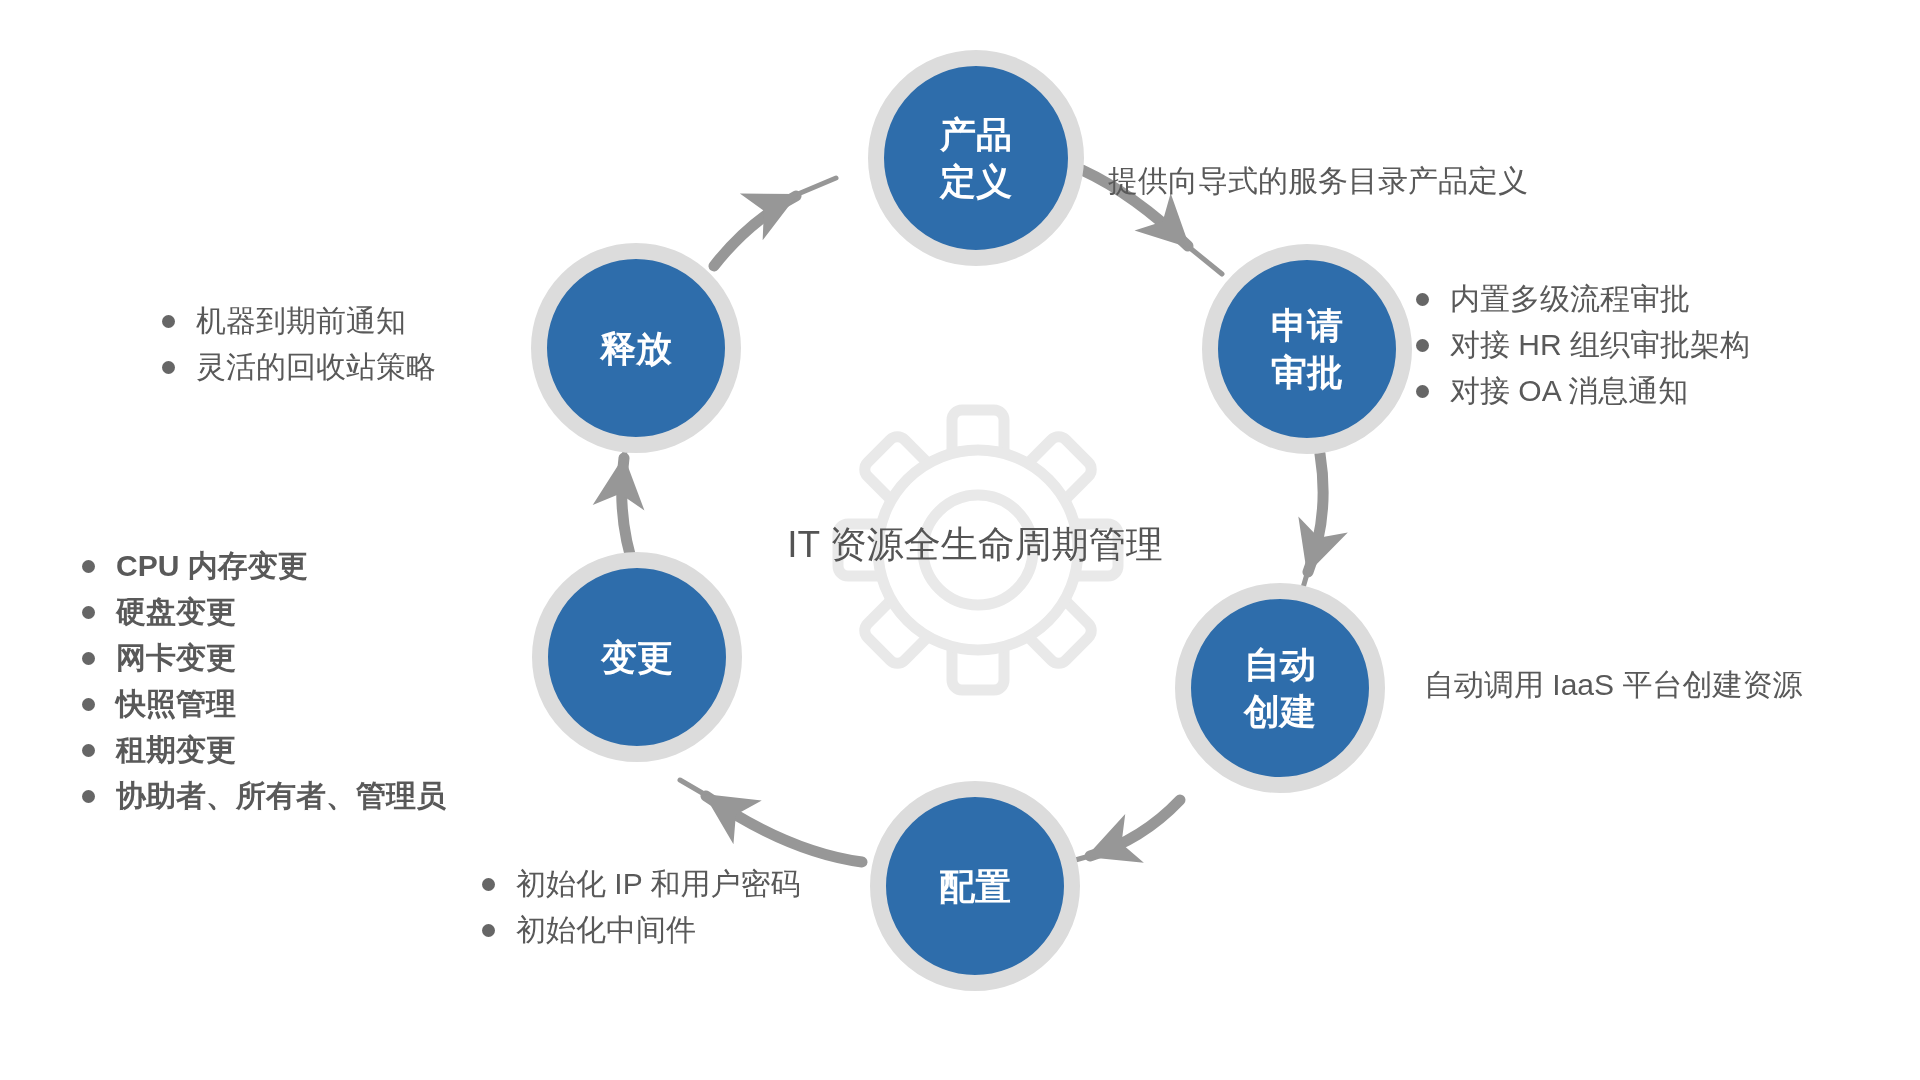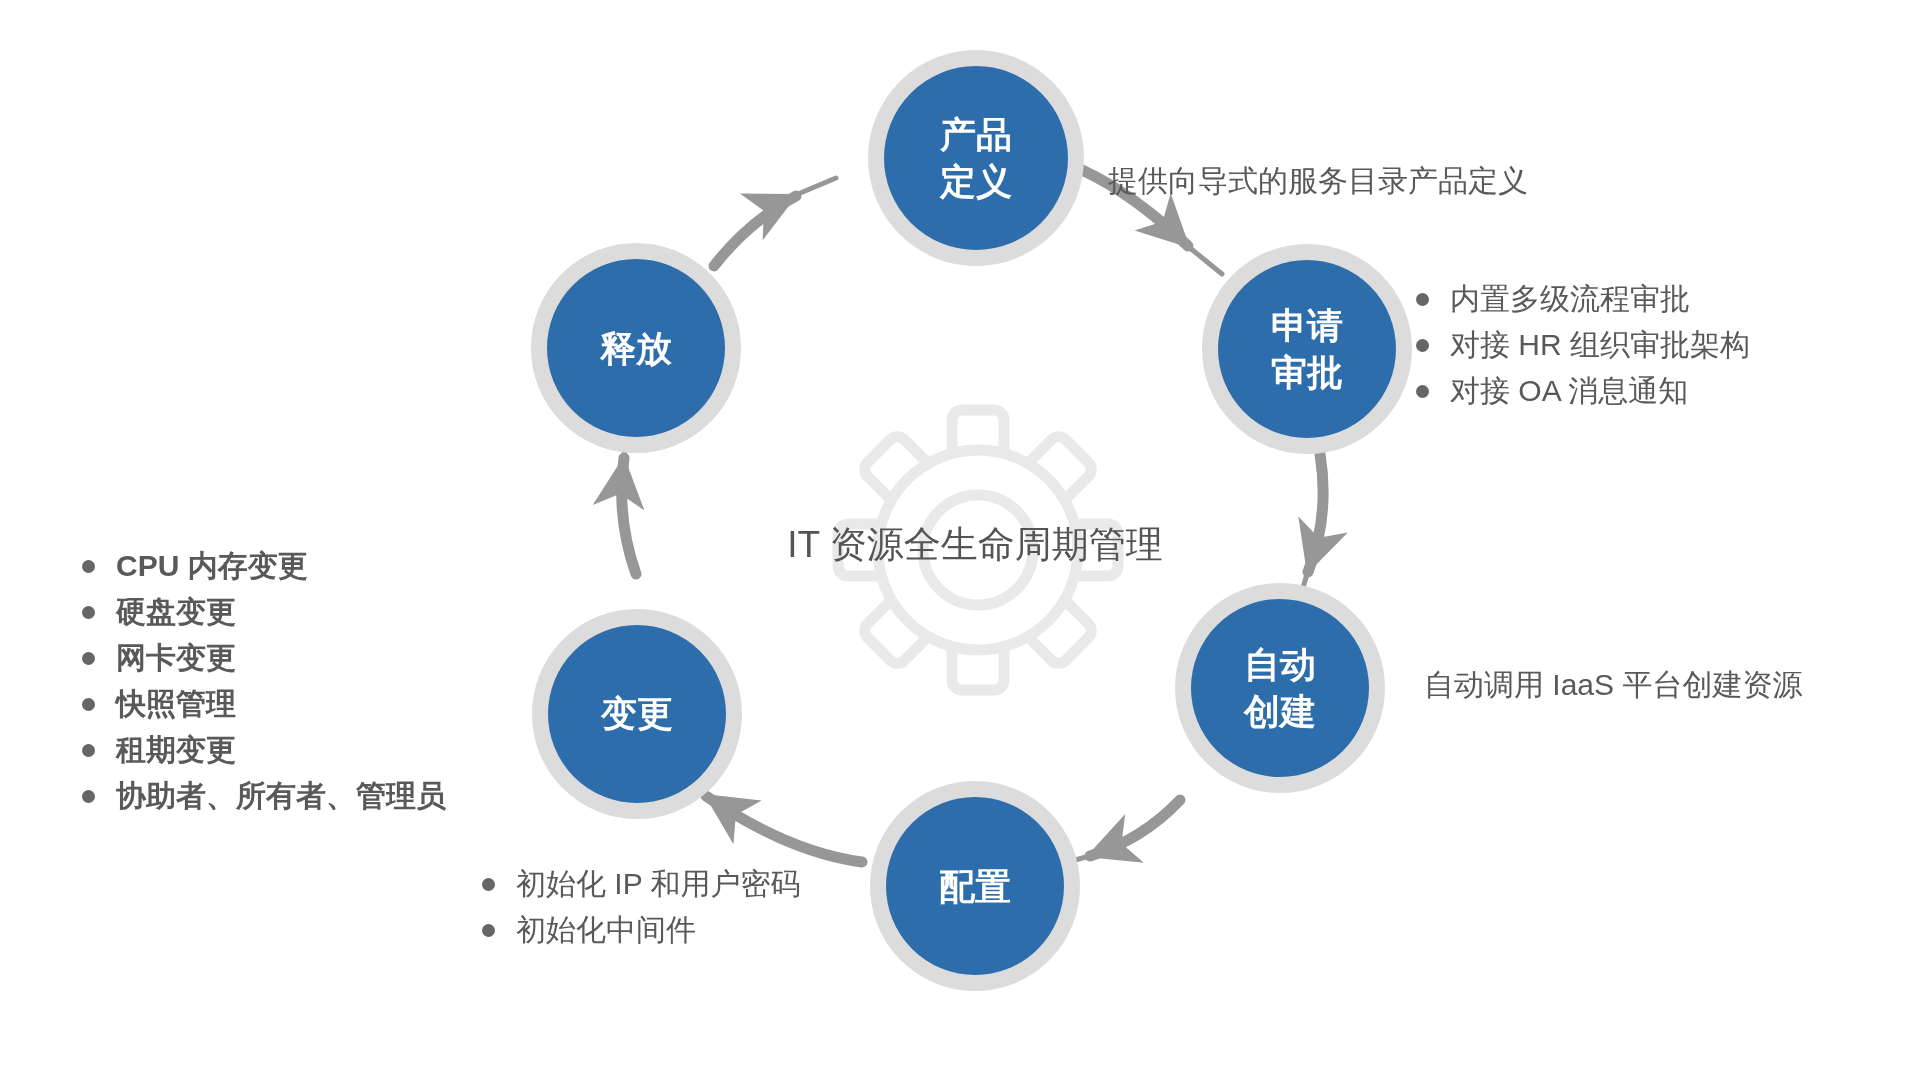--- a/index.html
+++ b/index.html
@@ -11,21 +11,21 @@
   .node{
     position:absolute;width:178px;height:178px;border-radius:50%;
     background:#2e6dab;border:16px solid #dcdcdc;
     display:flex;flex-direction:column;align-items:center;justify-content:center;
     color:#ffffff;font-weight:bold;font-size:36px;line-height:47px;text-align:right;
   }
   .node-product{left:868px;top:50px;width:184px;height:184px;}
   .node-approval{left:1202px;top:244px;}
   .node-create{left:1175px;top:583px;}
   .node-config{left:870px;top:781px;}
-  .node-change{left:532px;top:609px;font-family:Liberation Serif, serif;}
+  .node-change{left:532px;top:552px;}
   .node-release{left:531px;top:243px;}
   
   .anno{
     position:absolute;color:#595959;font-size:30px;line-height:45px;white-space:nowrap;
   }
   .anno ul{list-style:none;margin:0;padding:0;}
   .anno li{position:relative;padding-left:38px;line-height:46px;}
   .anno li::before{
     content:"";position:absolute;left:4px;top:17px;width:13px;height:13px;
     border-radius:50%;background:#666666;
@@ -153,14 +153,20 @@
     <ul>
       <li>CPU 内存变更</li>
       <li>硬盘变更</li>
       <li>网卡变更</li>
       <li>快照管理</li>
       <li>租期变更</li>
       <li>协助者、所有者、管理员</li>
     </ul>
   </div>
 
+  <div class="anno anno-release">
+    <ul>
+      <li>机器到期前通知</li>
+      <li>灵活的回收站策略</li>
+    </ul>
+  </div>
 
 </div>
 
 </body></html>

